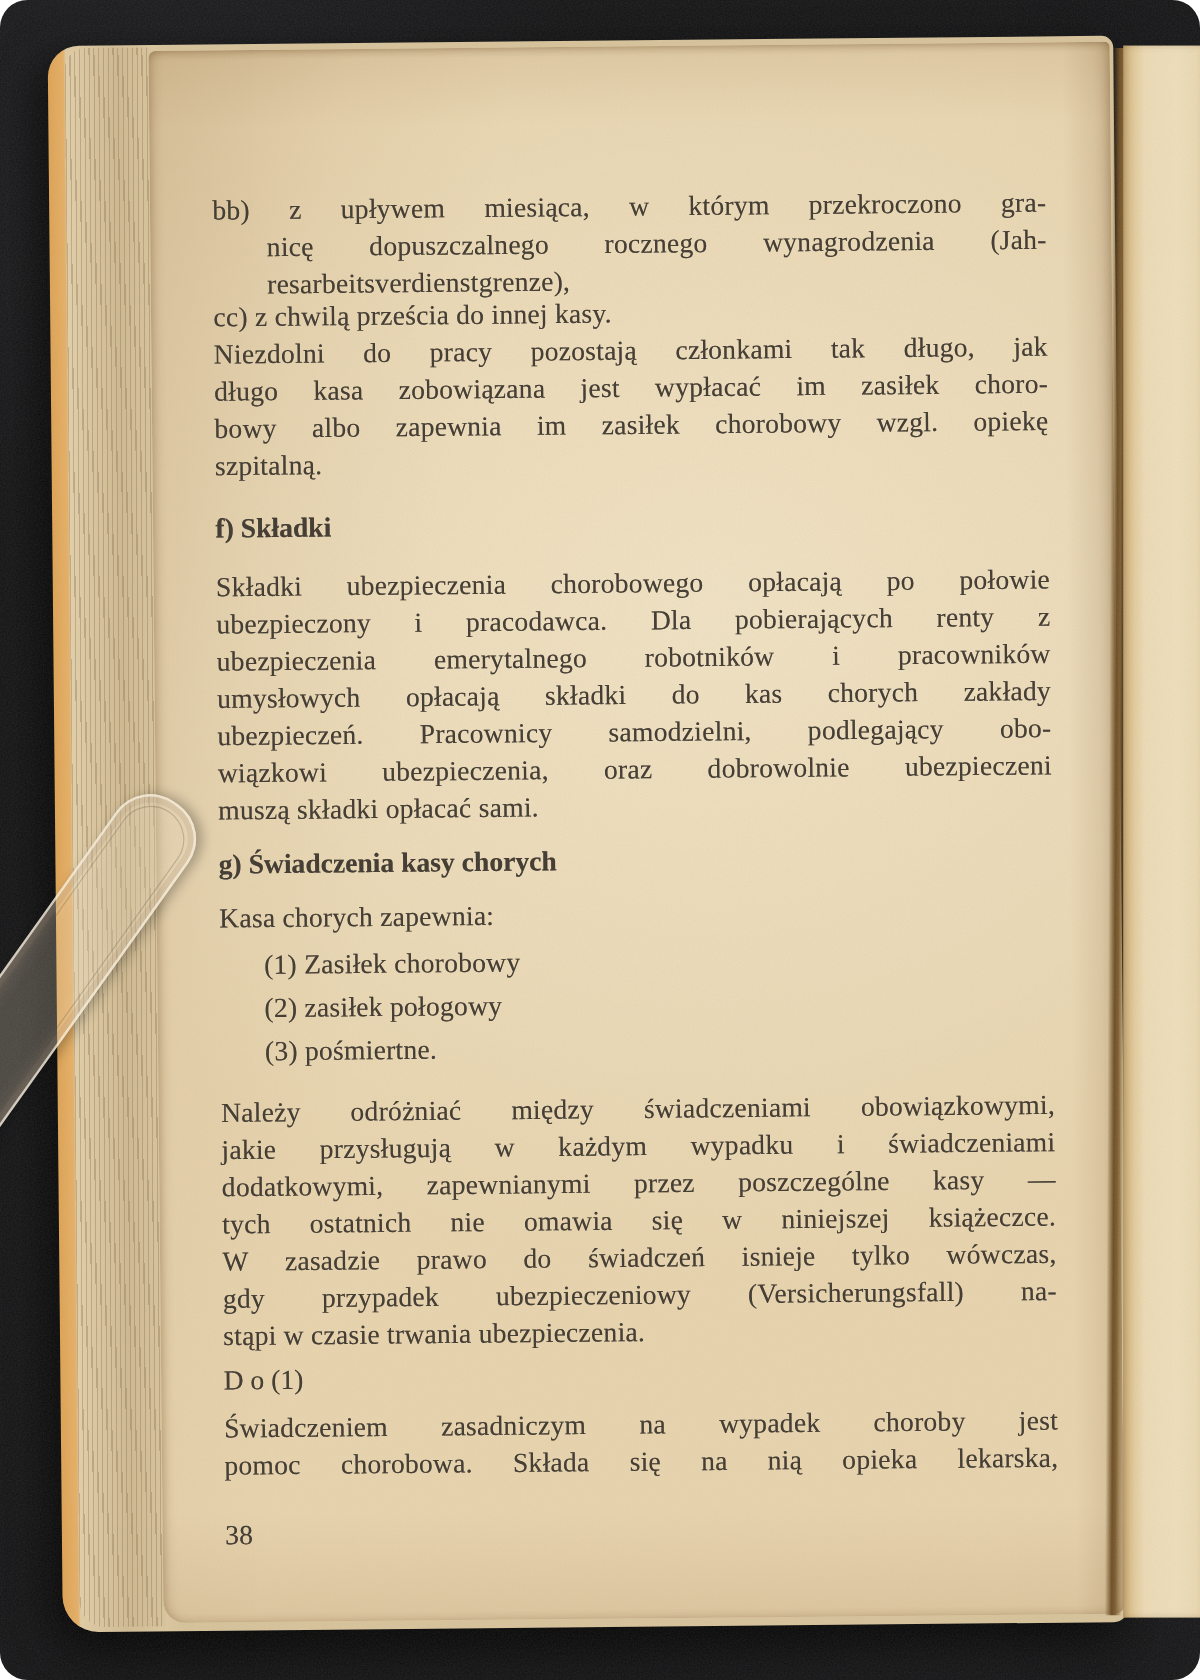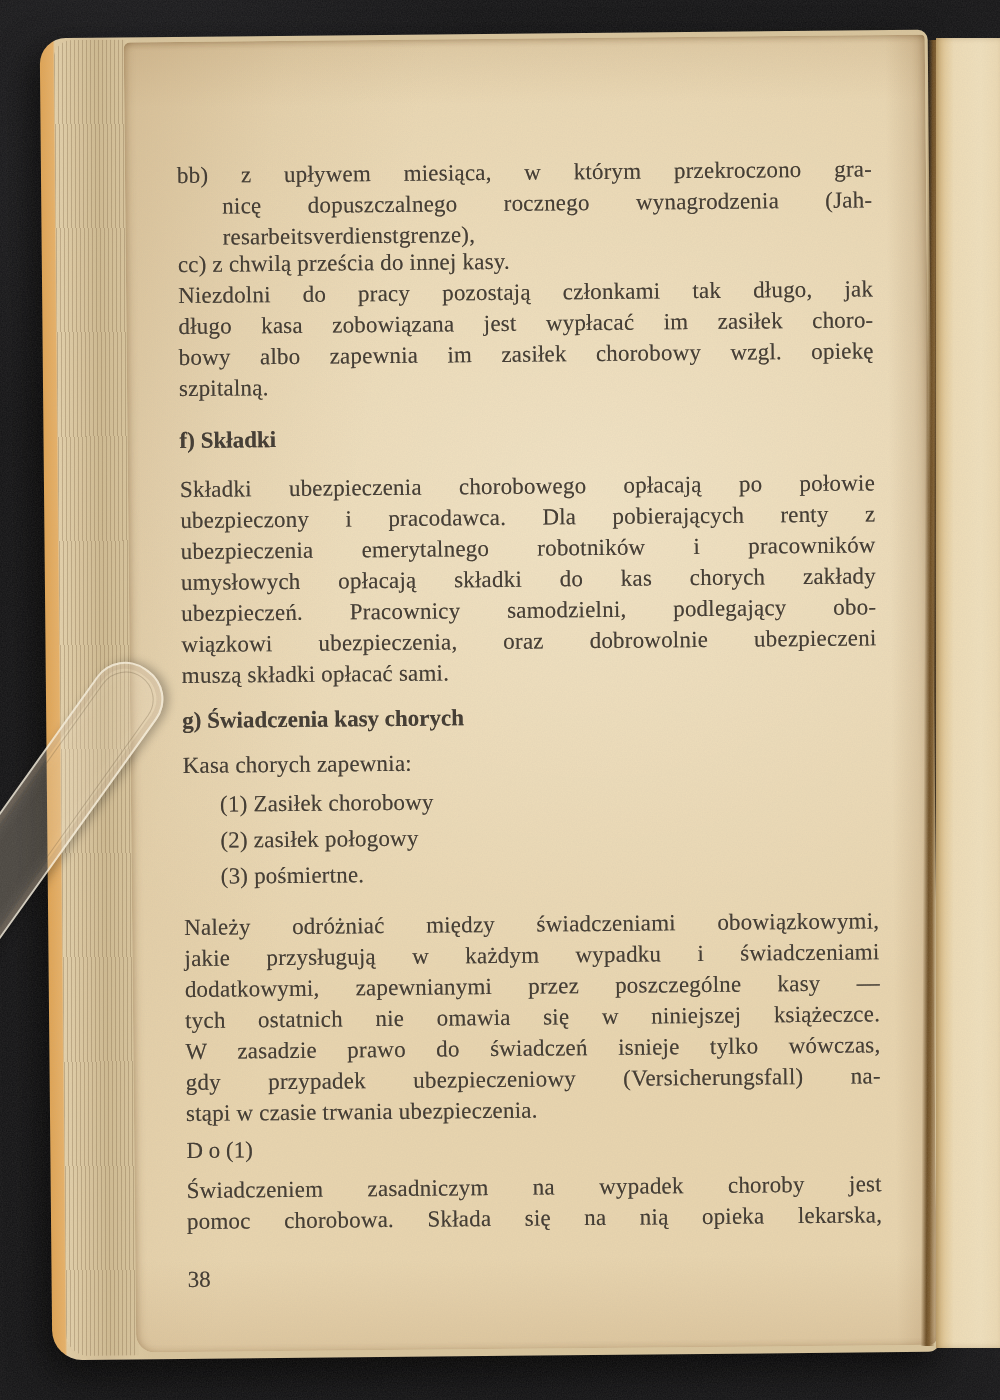--- a/index.html
+++ b/index.html
@@ -6,20 +6,21 @@
   #screen{
     position:relative;
     width:1000px;height:1400px;
     overflow:hidden;
     background-color:#141416;
     background-image:
       radial-gradient(600px 500px at 15% 10%, rgba(72,72,80,.20), transparent 60%),
       radial-gradient(800px 600px at 85% 80%, rgba(60,60,66,.16), transparent 60%),
       radial-gradient(500px 420px at 45% 55%, rgba(55,55,62,.12), transparent 70%);
     font-family:"Liberation Serif","DejaVu Serif",serif;
+    border-radius:23px;
   }
   
   .book{
     position:absolute;left:46px;top:34px;width:888px;height:1322px;
     transform:rotate(-0.55deg);
   }
   .stack{
     position:absolute;inset:0;
     border-radius:26px 10px 12px 30px;
     background:linear-gradient(to right,

